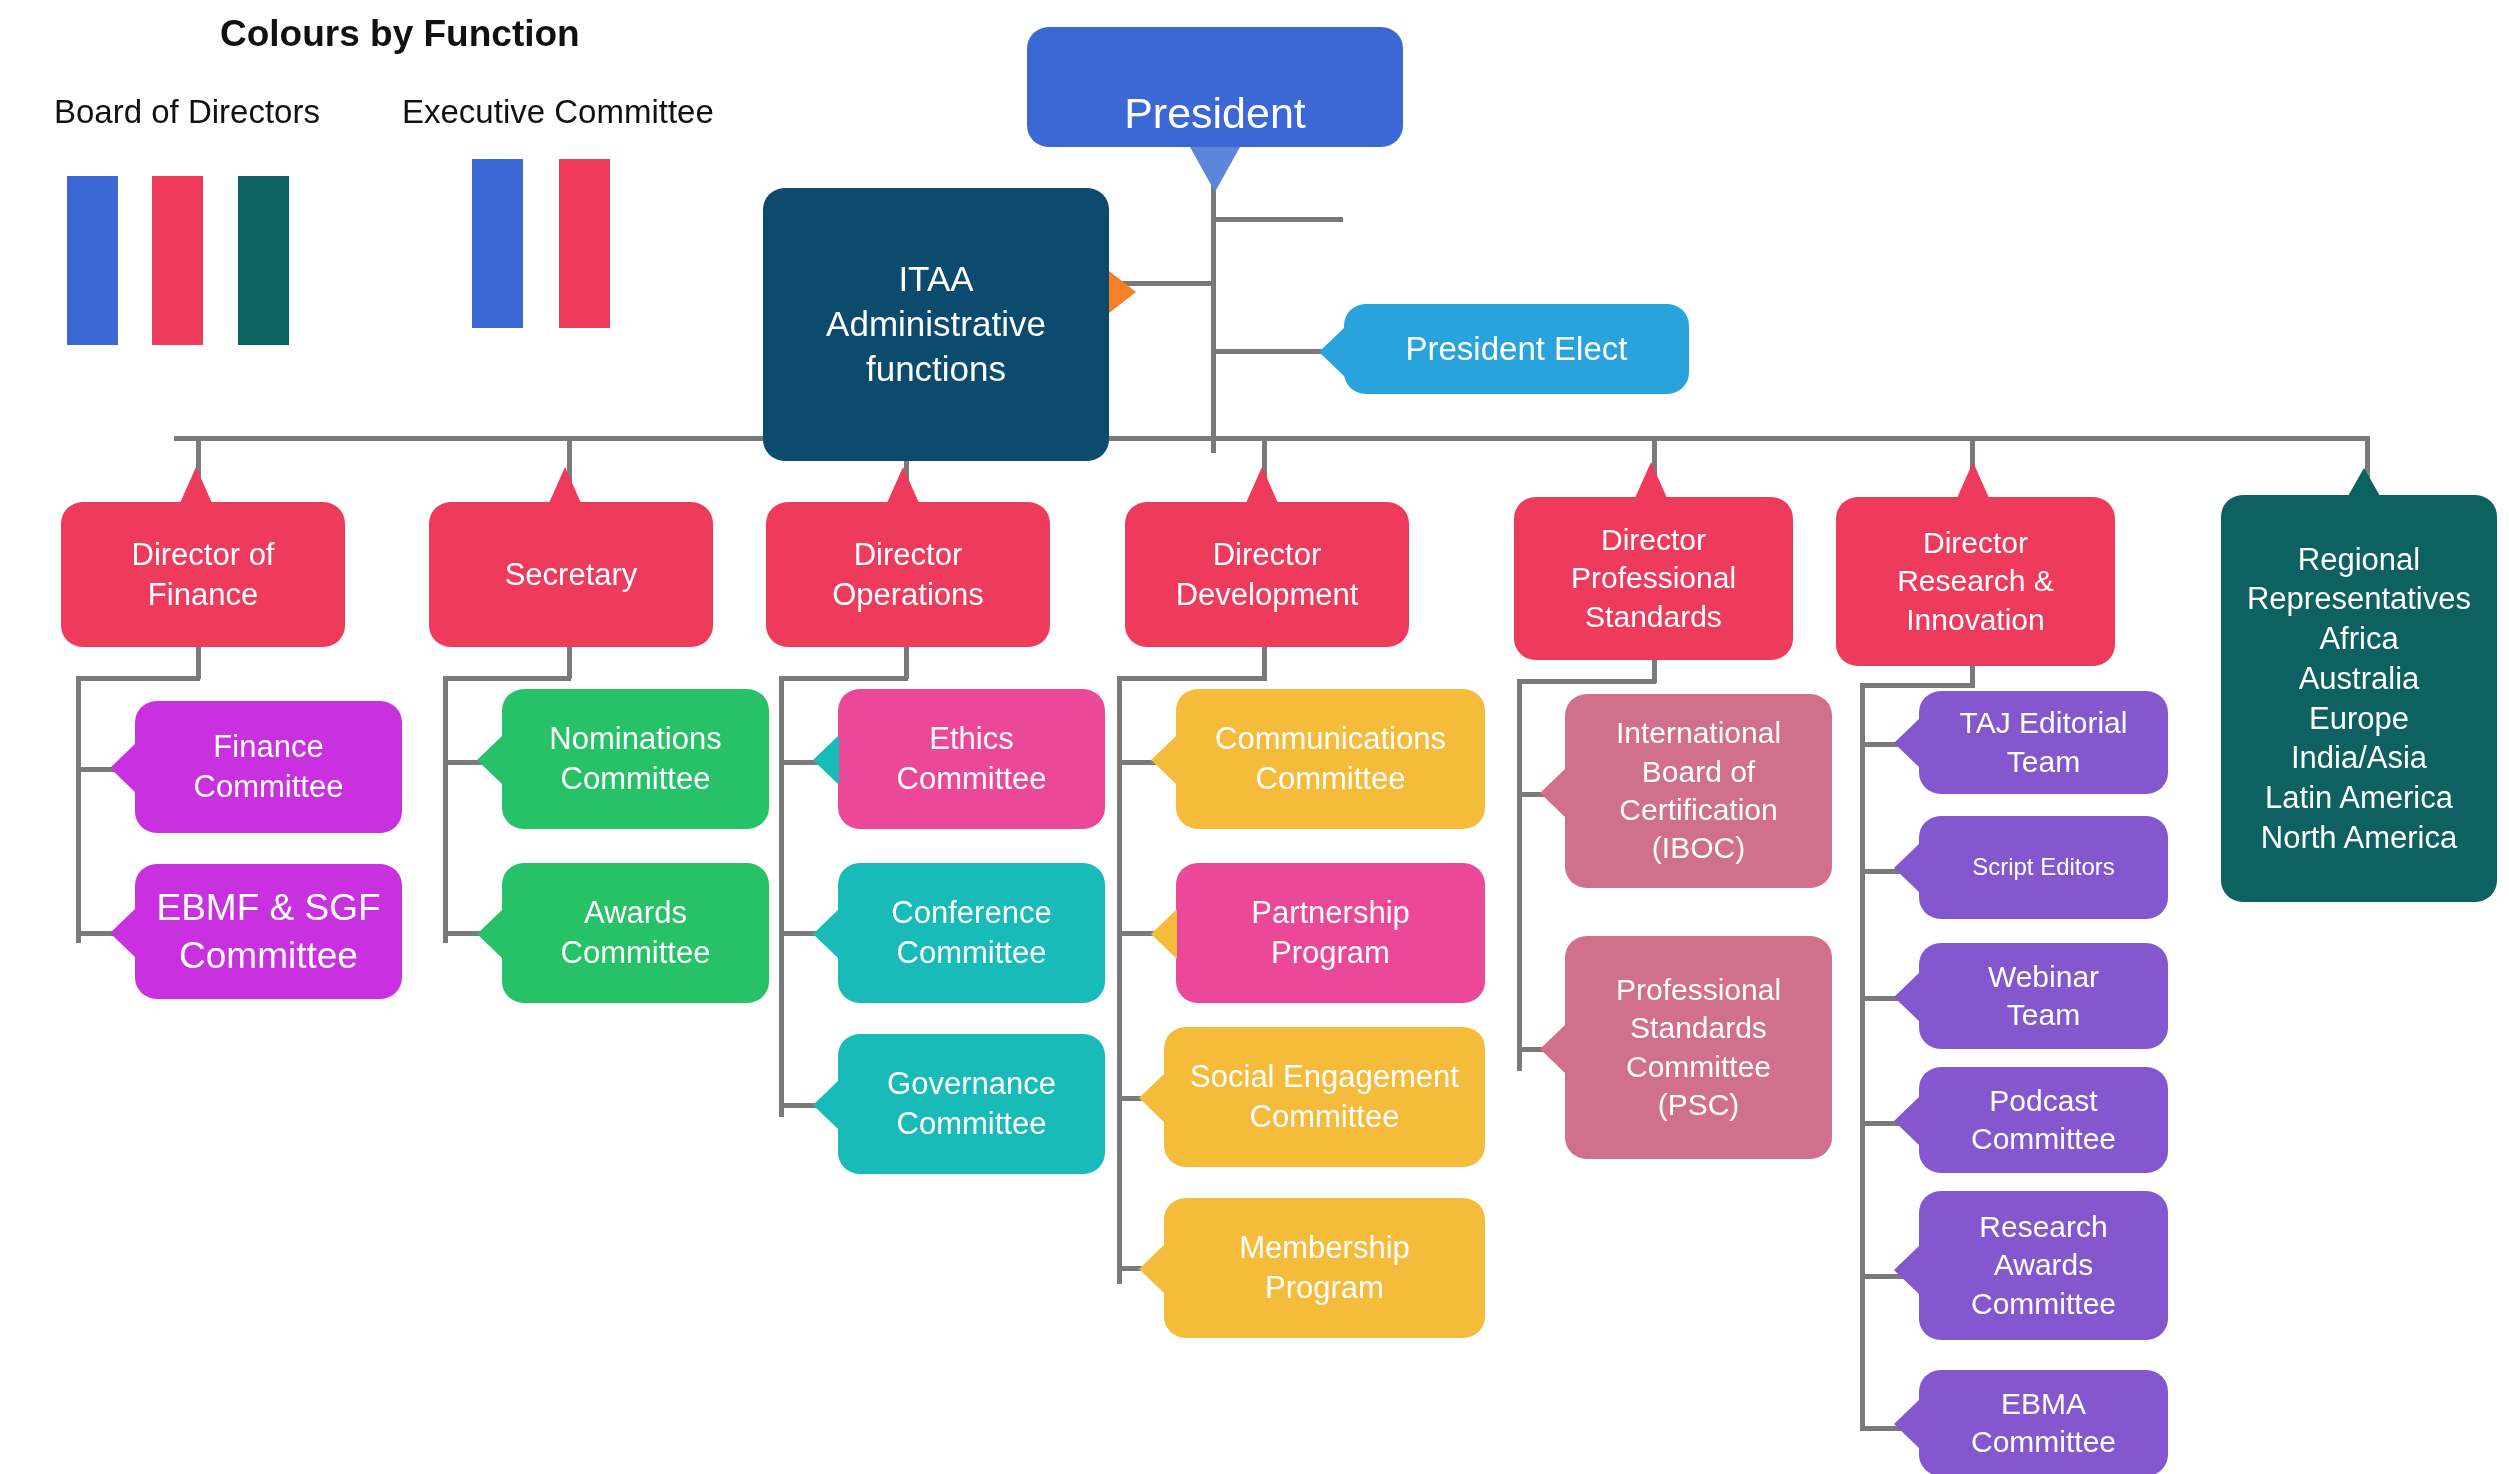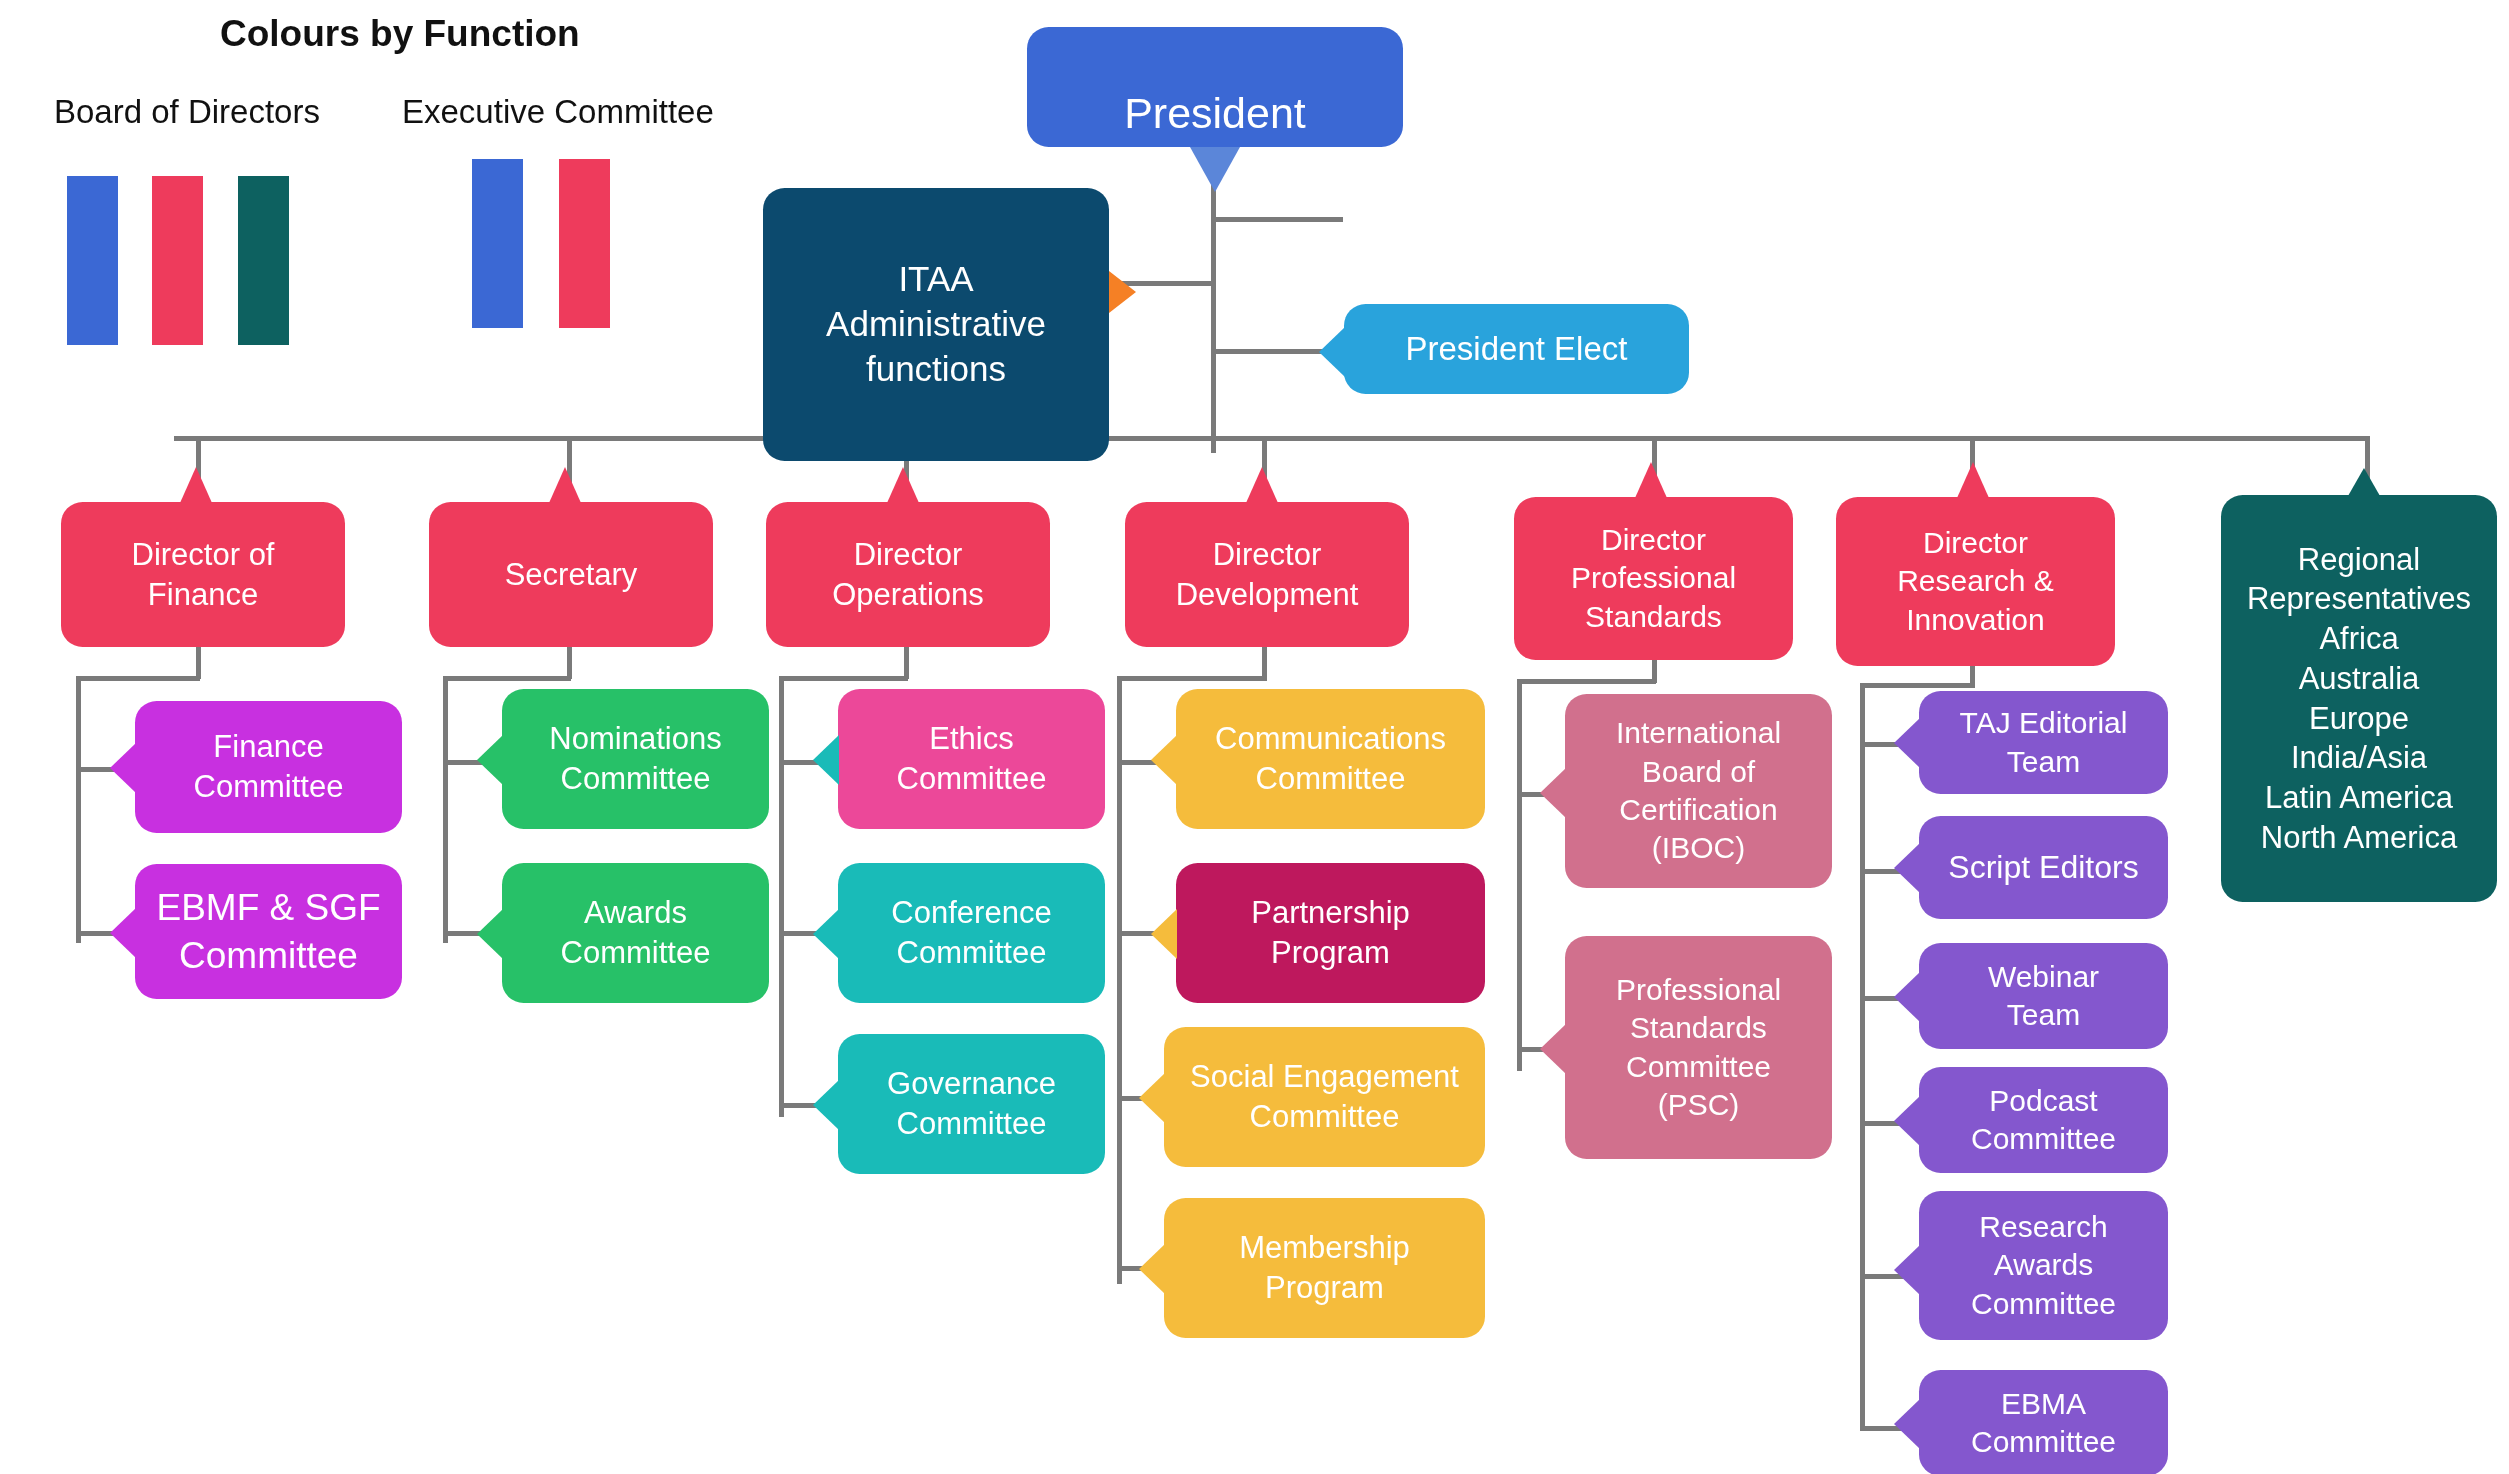--- a/index.html
+++ b/index.html
@@ -191,21 +191,21 @@
   <div class="node" style="left:1125px;top:502px;width:284px;height:145px;background:#EE3B5C;font-size:31px;">
     <span class="txt">Director
 Development</span>
     <span class="notch notch-up" style="left:121px;top:-35px;border-bottom:36px solid #EE3B5C;"></span>
   </div>
   <div class="node" style="left:1176px;top:689px;width:309px;height:140px;background:#F5BC3C;font-size:31px;">
     <span class="txt">Communications
 Committee</span>
     <span class="notch notch-left" style="left:-25.5px;top:46px;border-right:26.5px solid #F5BC3C;"></span>
   </div>
-  <div class="node" style="left:1176px;top:863px;width:309px;height:140px;background:#be185d;font-size:31px;">
+  <div class="node" style="left:1176px;top:863px;width:309px;height:140px;background:#ec4899;font-size:31px;">
     <span class="txt">Partnership
 Program</span>
     <span class="notch notch-left" style="left:-25.5px;top:46px;border-right:26.5px solid #F5BC3C;"></span>
   </div>
   <div class="node" style="left:1164px;top:1027px;width:321px;height:140px;background:#F5BC3C;font-size:31px;">
     <span class="txt">Social Engagement
 Committee</span>
     <span class="notch notch-left" style="left:-25.5px;top:46px;border-right:26.5px solid #F5BC3C;"></span>
   </div>
   <div class="node" style="left:1164px;top:1198px;width:321px;height:140px;background:#F5BC3C;font-size:31px;">
@@ -239,21 +239,21 @@
     <span class="txt">Director
 Research &amp;
 Innovation</span>
     <span class="notch notch-up" style="left:121px;top:-35px;border-bottom:36px solid #EE3B5C;"></span>
   </div>
   <div class="node" style="left:1919px;top:691px;width:249px;height:103px;background:#8457CE;font-size:30px;">
     <span class="txt">TAJ Editorial
 Team</span>
     <span class="notch notch-left" style="left:-25.5px;top:27.4px;border-right:26.5px solid #8457CE;"></span>
   </div>
-  <div class="node" style="left:1919px;top:816px;width:249px;height:103px;background:#8457CE;font-size:32px;">
+  <div class="node" style="left:1919px;top:816px;width:249px;height:103px;background:#8457CE;font-size:24px;">
     <span class="txt">Script Editors</span>
     <span class="notch notch-left" style="left:-25.5px;top:27.4px;border-right:26.5px solid #8457CE;"></span>
   </div>
   <div class="node" style="left:1919px;top:943px;width:249px;height:106px;background:#8457CE;font-size:30px;">
     <span class="txt">Webinar
 Team</span>
     <span class="notch notch-left" style="left:-25.5px;top:29px;border-right:26.5px solid #8457CE;"></span>
   </div>
   <div class="node" style="left:1919px;top:1067px;width:249px;height:106px;background:#8457CE;font-size:30px;">
     <span class="txt">Podcast

